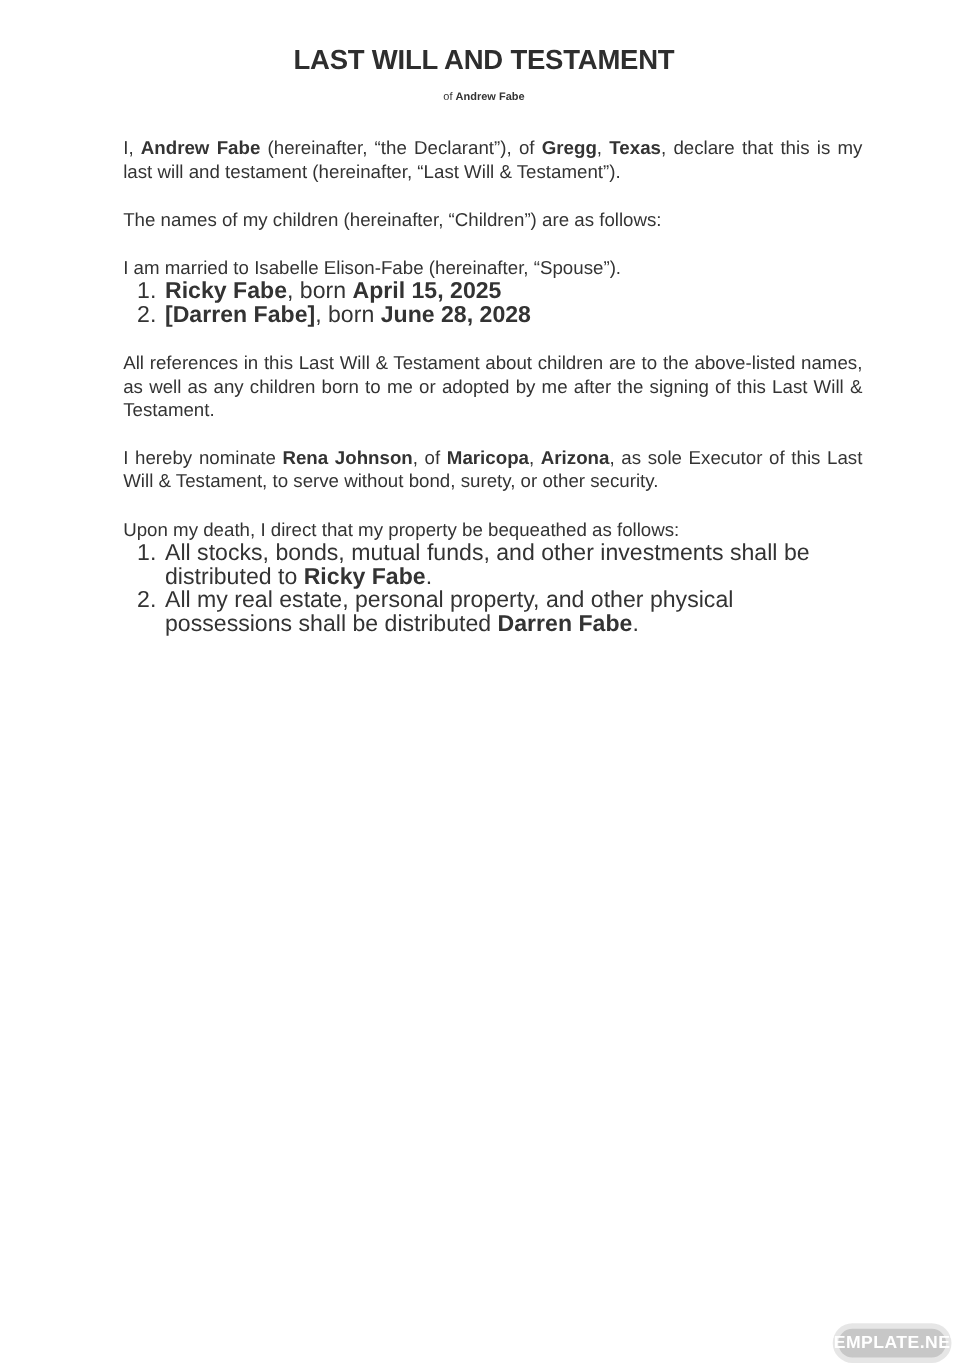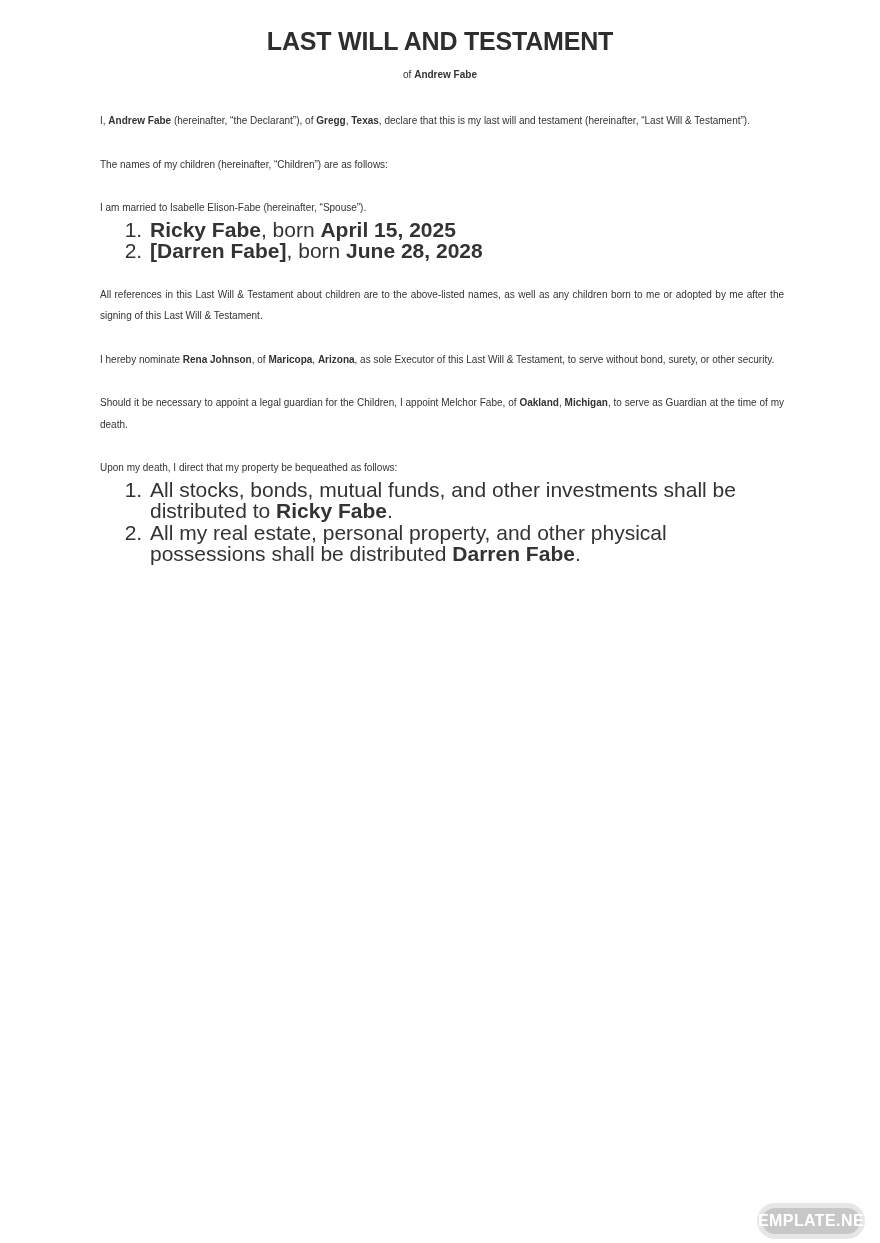--- a/index.html
+++ b/index.html
@@ -9,40 +9,40 @@
   }
   body {
     width: 880px;
     height: 1243px;
     position: relative;
     overflow: hidden;
     font-family: "Liberation Sans", sans-serif;
     color: #333333;
   }
   .page {
-    padding: 26px 96px 0 96px;
+    padding: 40px 96px 0 96px;
   }
   .doc-title {
     margin: 0;
     font-size: 25px;
     line-height: 30px;
     font-weight: 700;
     text-align: center;
     color: #2e2e2e;
     letter-spacing: -0.2px;
   }
   .doc-subtitle {
     margin: 8px 0 0 0;
     font-size: 10px;
     line-height: 21px;
     text-align: center;
   }
   .para {
-    margin: 22px 0 0 4px;
-    font-size: 10px;
+    margin: 22px 0 0 16px;
+    font-size: 17px;
     line-height: 21.5px;
     text-align: justify;
   }
   .para.first {
     margin-top: 25px;
   }
   ol.num-list {
     margin: 0;
     padding: 0 0 0 52px;
     font-size: 21px;
@@ -88,21 +88,20 @@
 
   <ol class="num-list">
     <li><strong>Ricky Fabe</strong><span>, born </span><strong>April 15, 2025</strong></li>
     <li><strong>[Darren Fabe]</strong><span>, born </span><strong>June 28, 2028</strong></li>
   </ol>
 
   <p class="para"><span>All references in this Last Will &amp; Testament about children are to the above-listed names, as well as any children born to me or adopted by me after the signing of this Last Will &amp; Testament.</span></p>
 
   <p class="para"><span>I hereby nominate </span><strong>Rena Johnson</strong><span>, of </span><strong>Maricopa</strong><span>, </span><strong>Arizona</strong><span>, as sole Executor of this Last Will &amp; Testament, to serve without bond, surety, or other security.</span></p>
 
-  <p class="para"><span>Should it be necessary to appoint a legal guardian for the Children, I appoint Melchor Fabe, of </span><strong>Oakland</strong><span>, </span><strong>Michigan</strong><span>, to serve as Guardian at the time of my death.</span></p>
 
   <p class="para"><span>Upon my death, I direct that my property be bequeathed as follows:</span></p>
 
   <ol class="num-list">
     <li><span>All stocks, bonds, mutual funds, and other investments shall be distributed to </span><strong>Ricky Fabe</strong><span>.</span></li>
     <li><span>All my real estate, personal property, and other physical possessions shall be distributed </span><strong>Darren Fabe</strong><span>.</span></li>
   </ol>
 
 </div>
 

